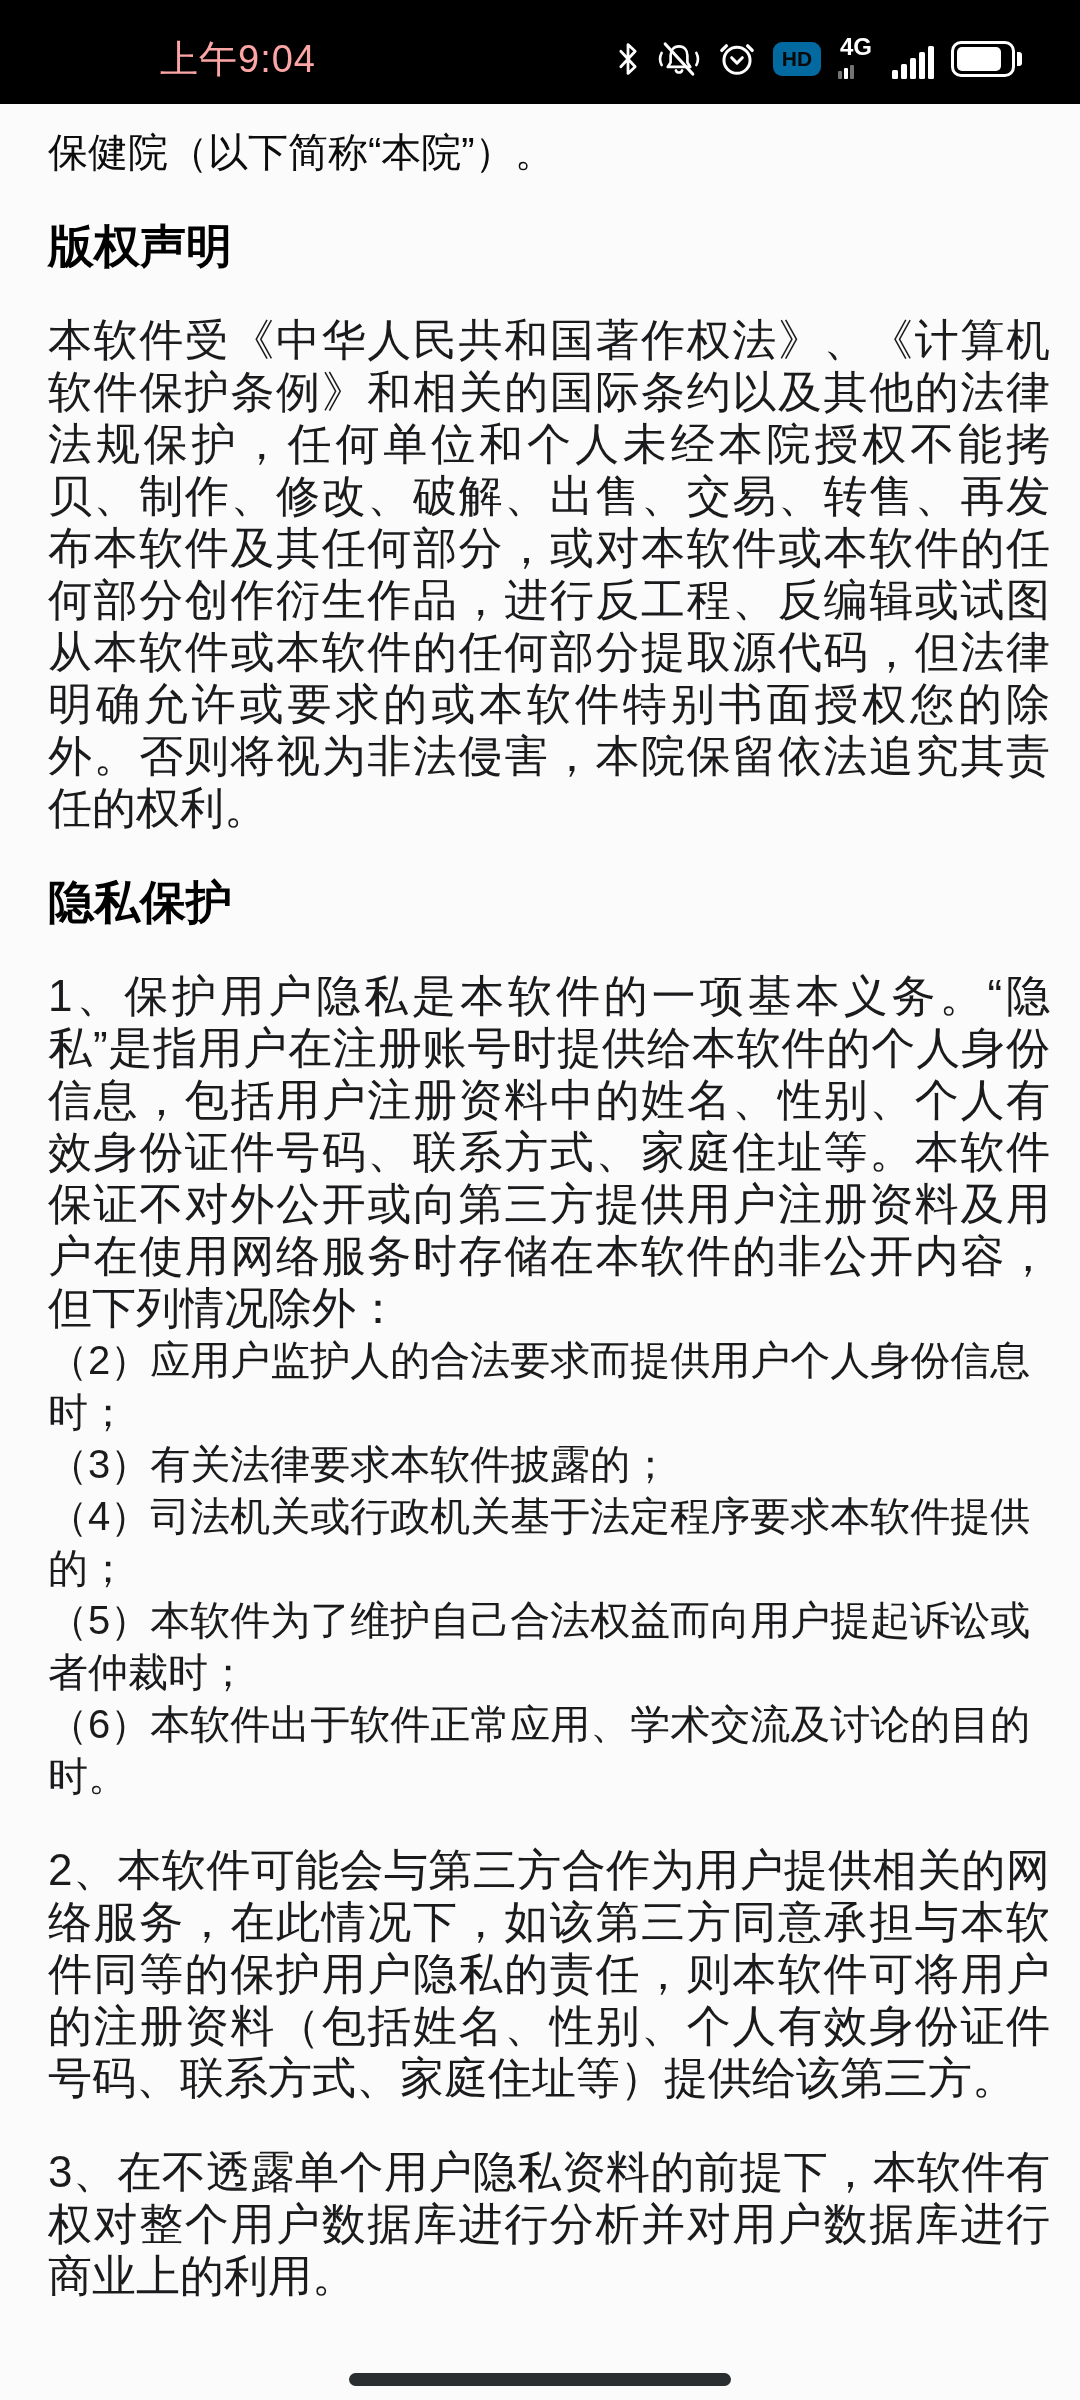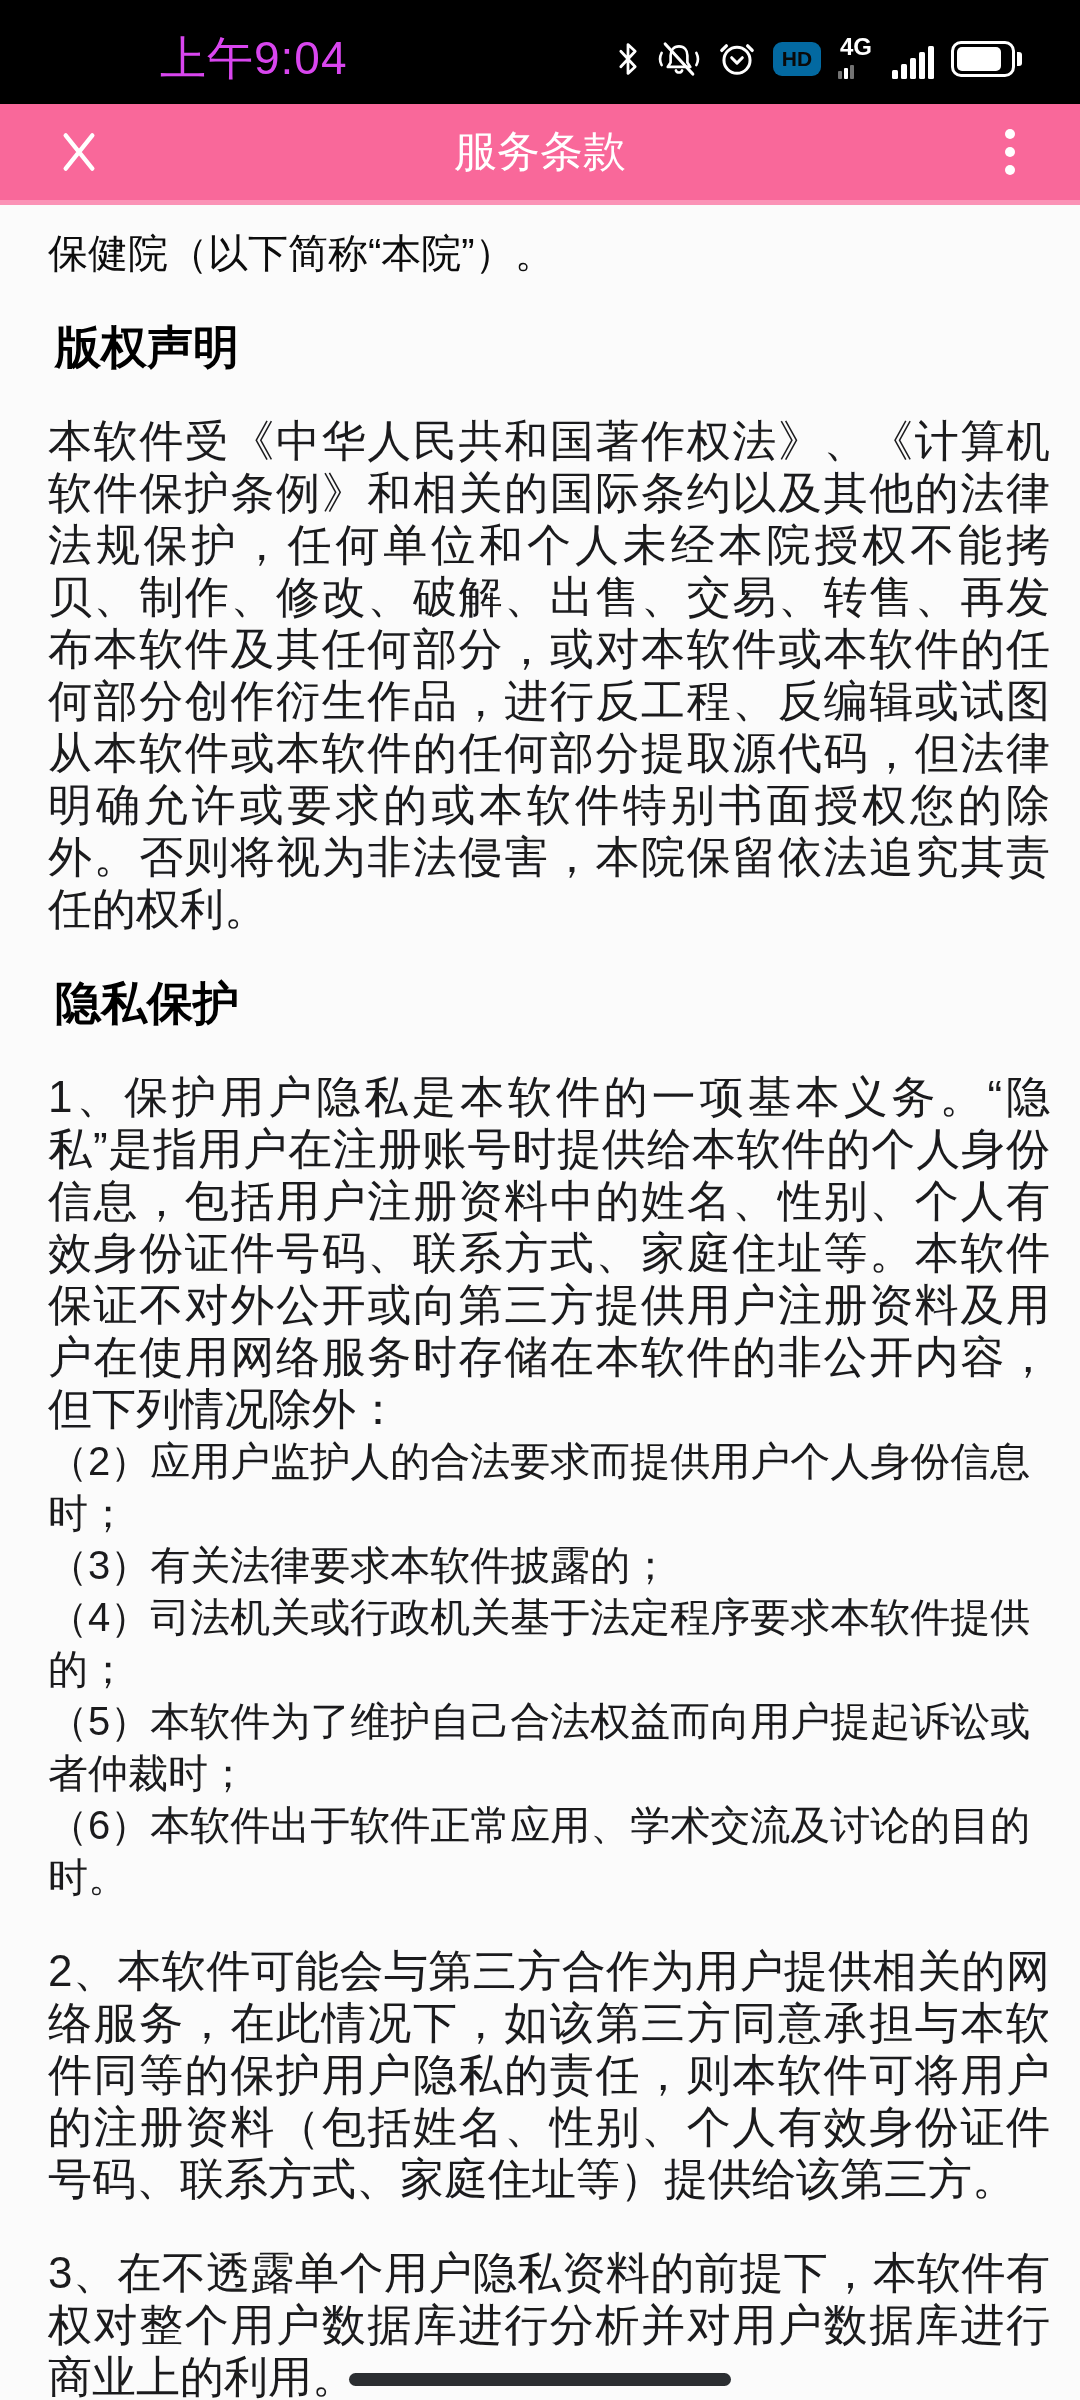--- a/index.html
+++ b/index.html
@@ -13,21 +13,21 @@
     position:relative; width:1080px; height:2400px;
     background:#fbfbfb; overflow:hidden;
   }
 
   
   .status-bar {
     height:104px; background:#000;
     display:flex; align-items:center; justify-content:space-between;
     padding:14px 58px 0 160px;
   }
-  .status-time { color:#d946ef; font-size:46px; letter-spacing:1px; }
+  .status-time { color:#fca5a5; font-size:38px; letter-spacing:1px; }
   .status-icons { display:flex; align-items:center; gap:17px; }
   .sicon { display:block; }
   .hd-badge {
     width:48px; height:34px; background:#0369a1; border-radius:9px;
     color:#0a0a0a; font-weight:800; font-size:21px;
     display:flex; align-items:center; justify-content:center;
   }
   .sig-wrap { position:relative; width:96px; height:44px; }
   .sig-4g {
     position:absolute; top:-4px; left:2px;
@@ -72,21 +72,21 @@
   .content {
     padding:6px 30px 0 48px;
     color:#1b1b1d;
   }
   .fragment {
     font-size:40px; line-height:52px; font-weight:400; color:#0d0d0d;
     margin:16px 0 42px;
   }
   .section-heading {
     font-size:46px; line-height:52px; font-weight:700; color:#000;
-    margin:4px 7px 42px;
+    margin:4px 0 42px;
   }
   .body-text {
     font-size:44px; line-height:52px; margin:0 0 42px;
     text-align:justify; text-justify:inter-ideograph;
   }
   .clause-block { margin:0 0 42px; }
   .clause-block p { margin:0; }
   .clause-item { font-size:40px; line-height:52px; }
 
   
@@ -144,35 +144,20 @@
 
       <span class="battery">
         <span class="battery-body">
             <span class="battery-fill"></span>
           </span>
         <span class="battery-nub"></span>
       </span>
     </span>
   </div>
 
-  <div class="app-bar">
-    <button class="close-btn">
-      <svg width="40" height="44" viewBox="0 0 24 26">
-        <path d="M4 3 L20 23 M20 3 L4 23" stroke="#fff" stroke-width="2.6" stroke-linecap="round"></path>
-      </svg>
-    </button>
-    <div class="app-title">服务条款</div>
-    <button class="menu-btn">
-      <span class="kebab">
-          <i></i>
-          <i></i>
-          <i></i>
-        </span>
-    </button>
-  </div>
 
   <div class="content">
 
     <p class="fragment">保健院（以下简称“本院”）。</p>
 
     <h2 class="section-heading">版权声明</h2>
     <p class="body-text">本软件受《中华人民共和国著作权法》、《计算机软件保护条例》和相关的国际条约以及其他的法律法规保护，任何单位和个人未经本院授权不能拷贝、制作、修改、破解、出售、交易、转售、再发布本软件及其任何部分，或对本软件或本软件的任何部分创作衍生作品，进行反工程、反编辑或试图从本软件或本软件的任何部分提取源代码，但法律明确允许或要求的或本软件特别书面授权您的除外。否则将视为非法侵害，本院保留依法追究其责任的权利。</p>
 
     <h2 class="section-heading">隐私保护</h2>
 

